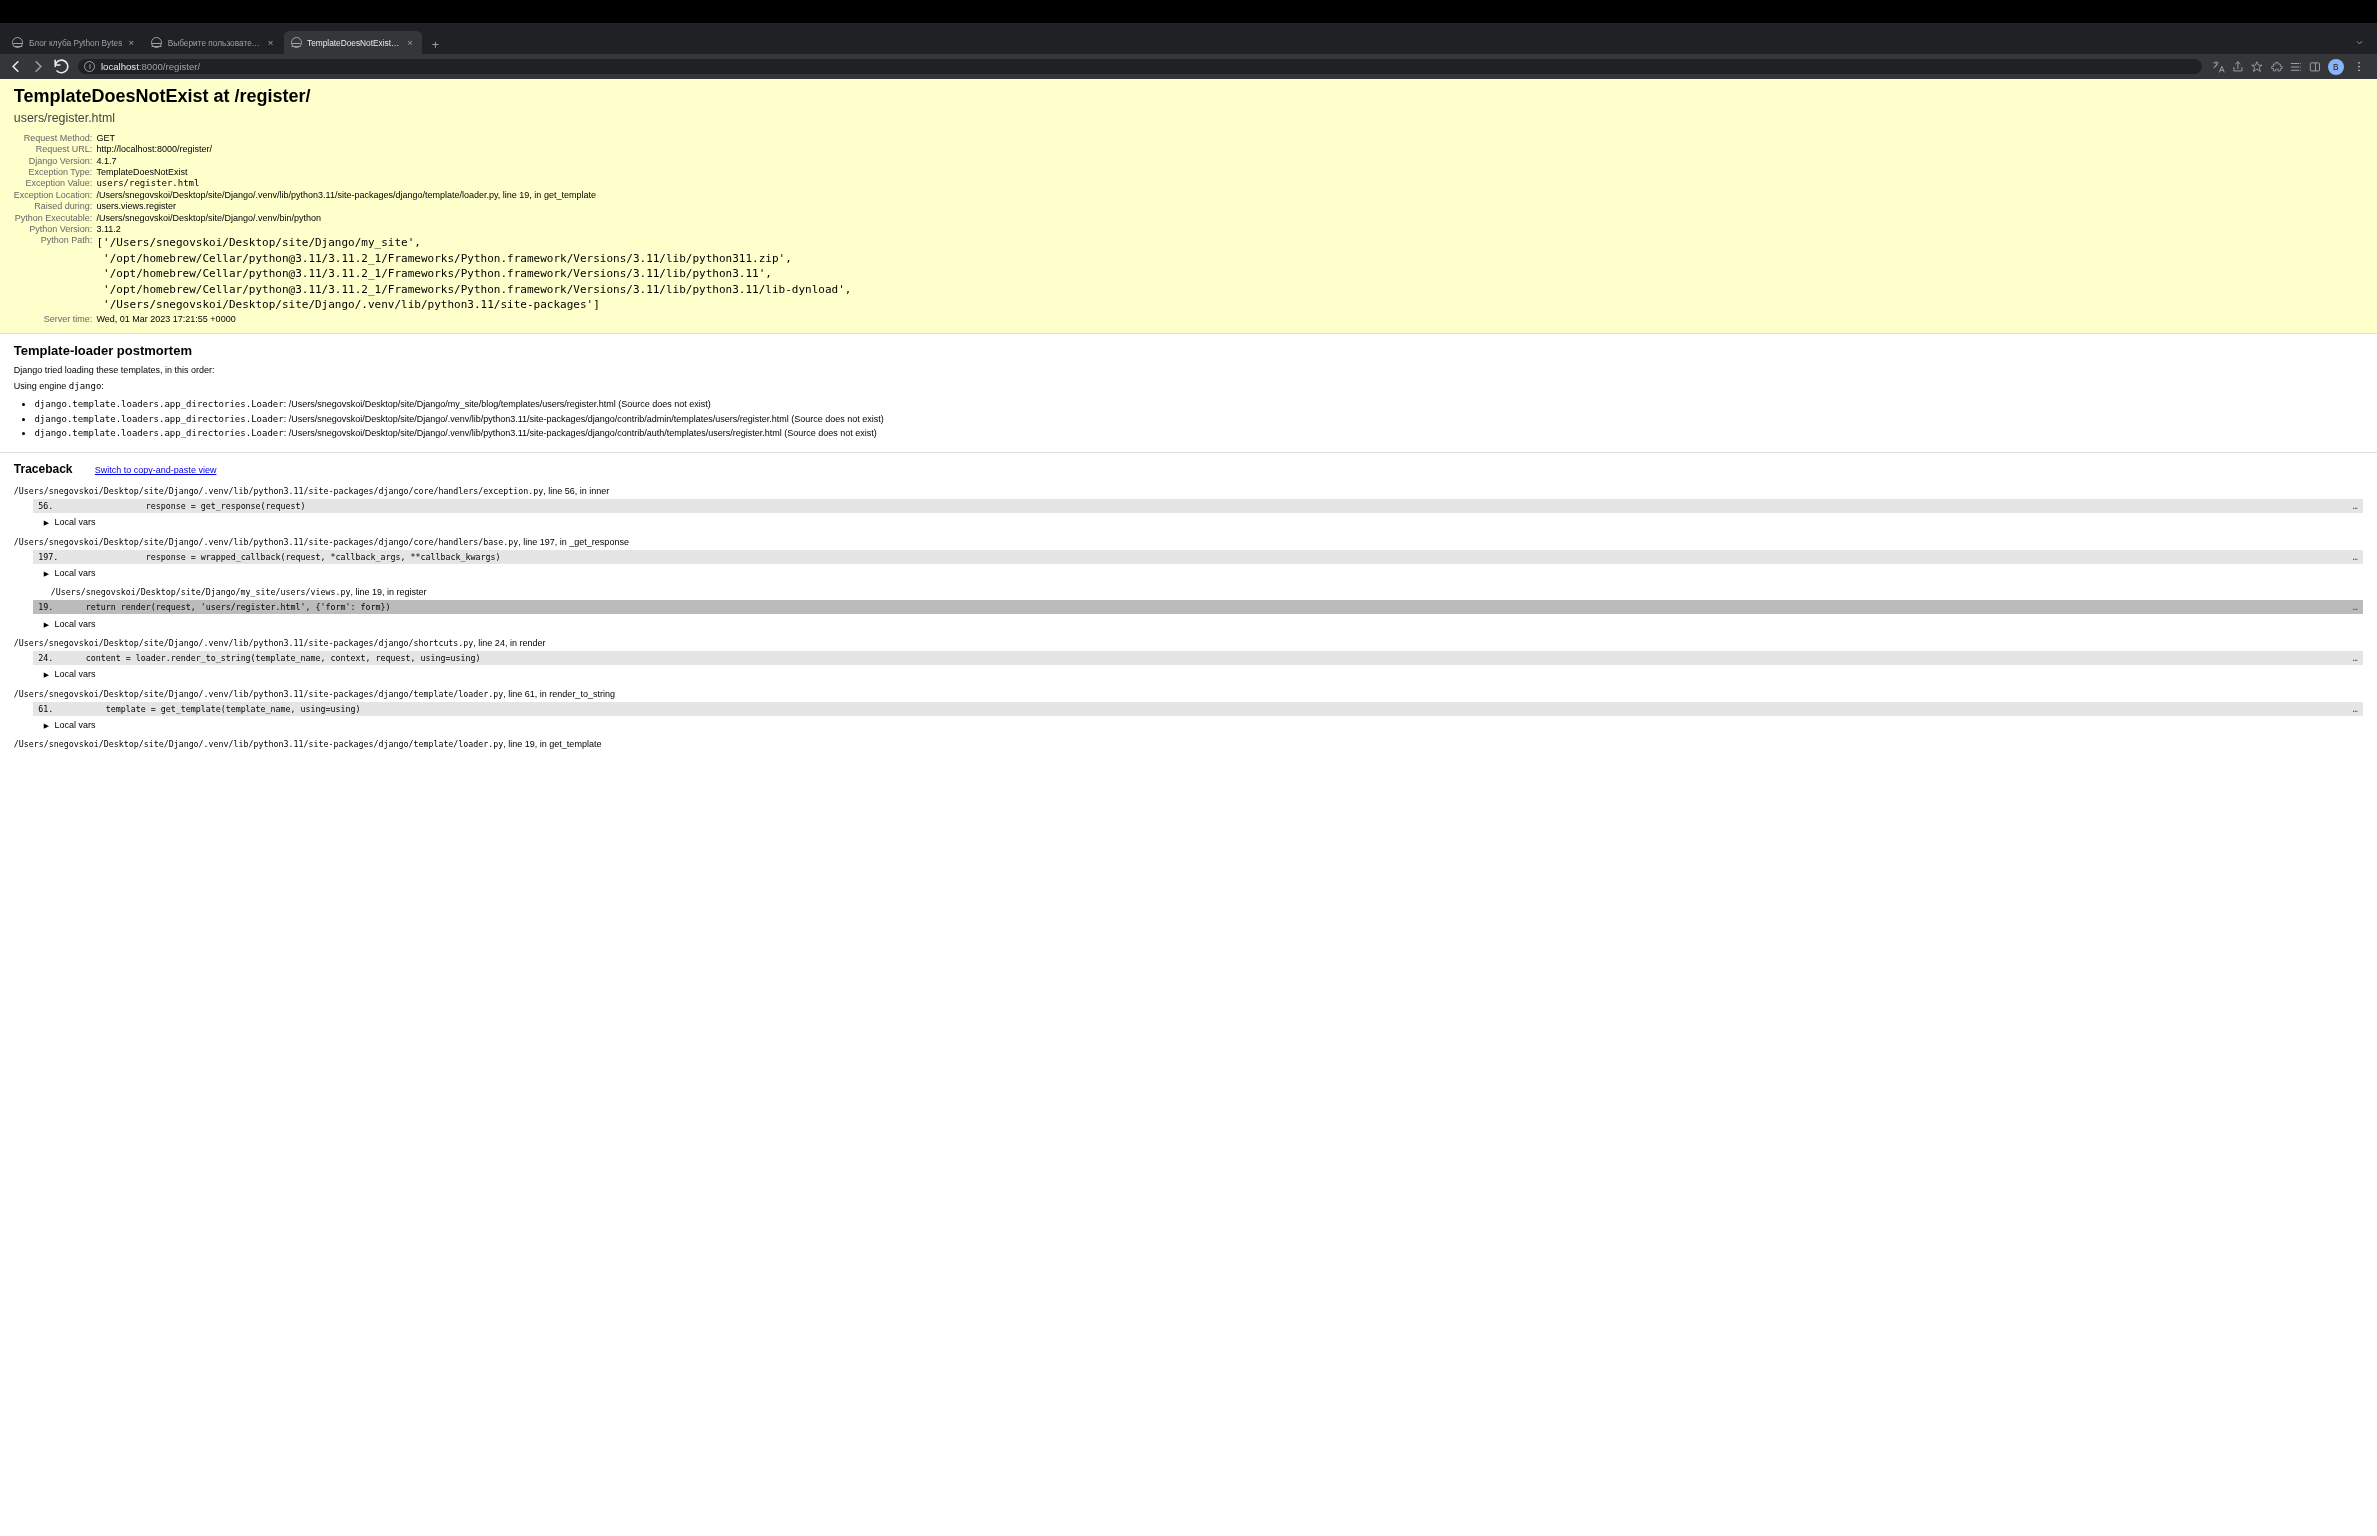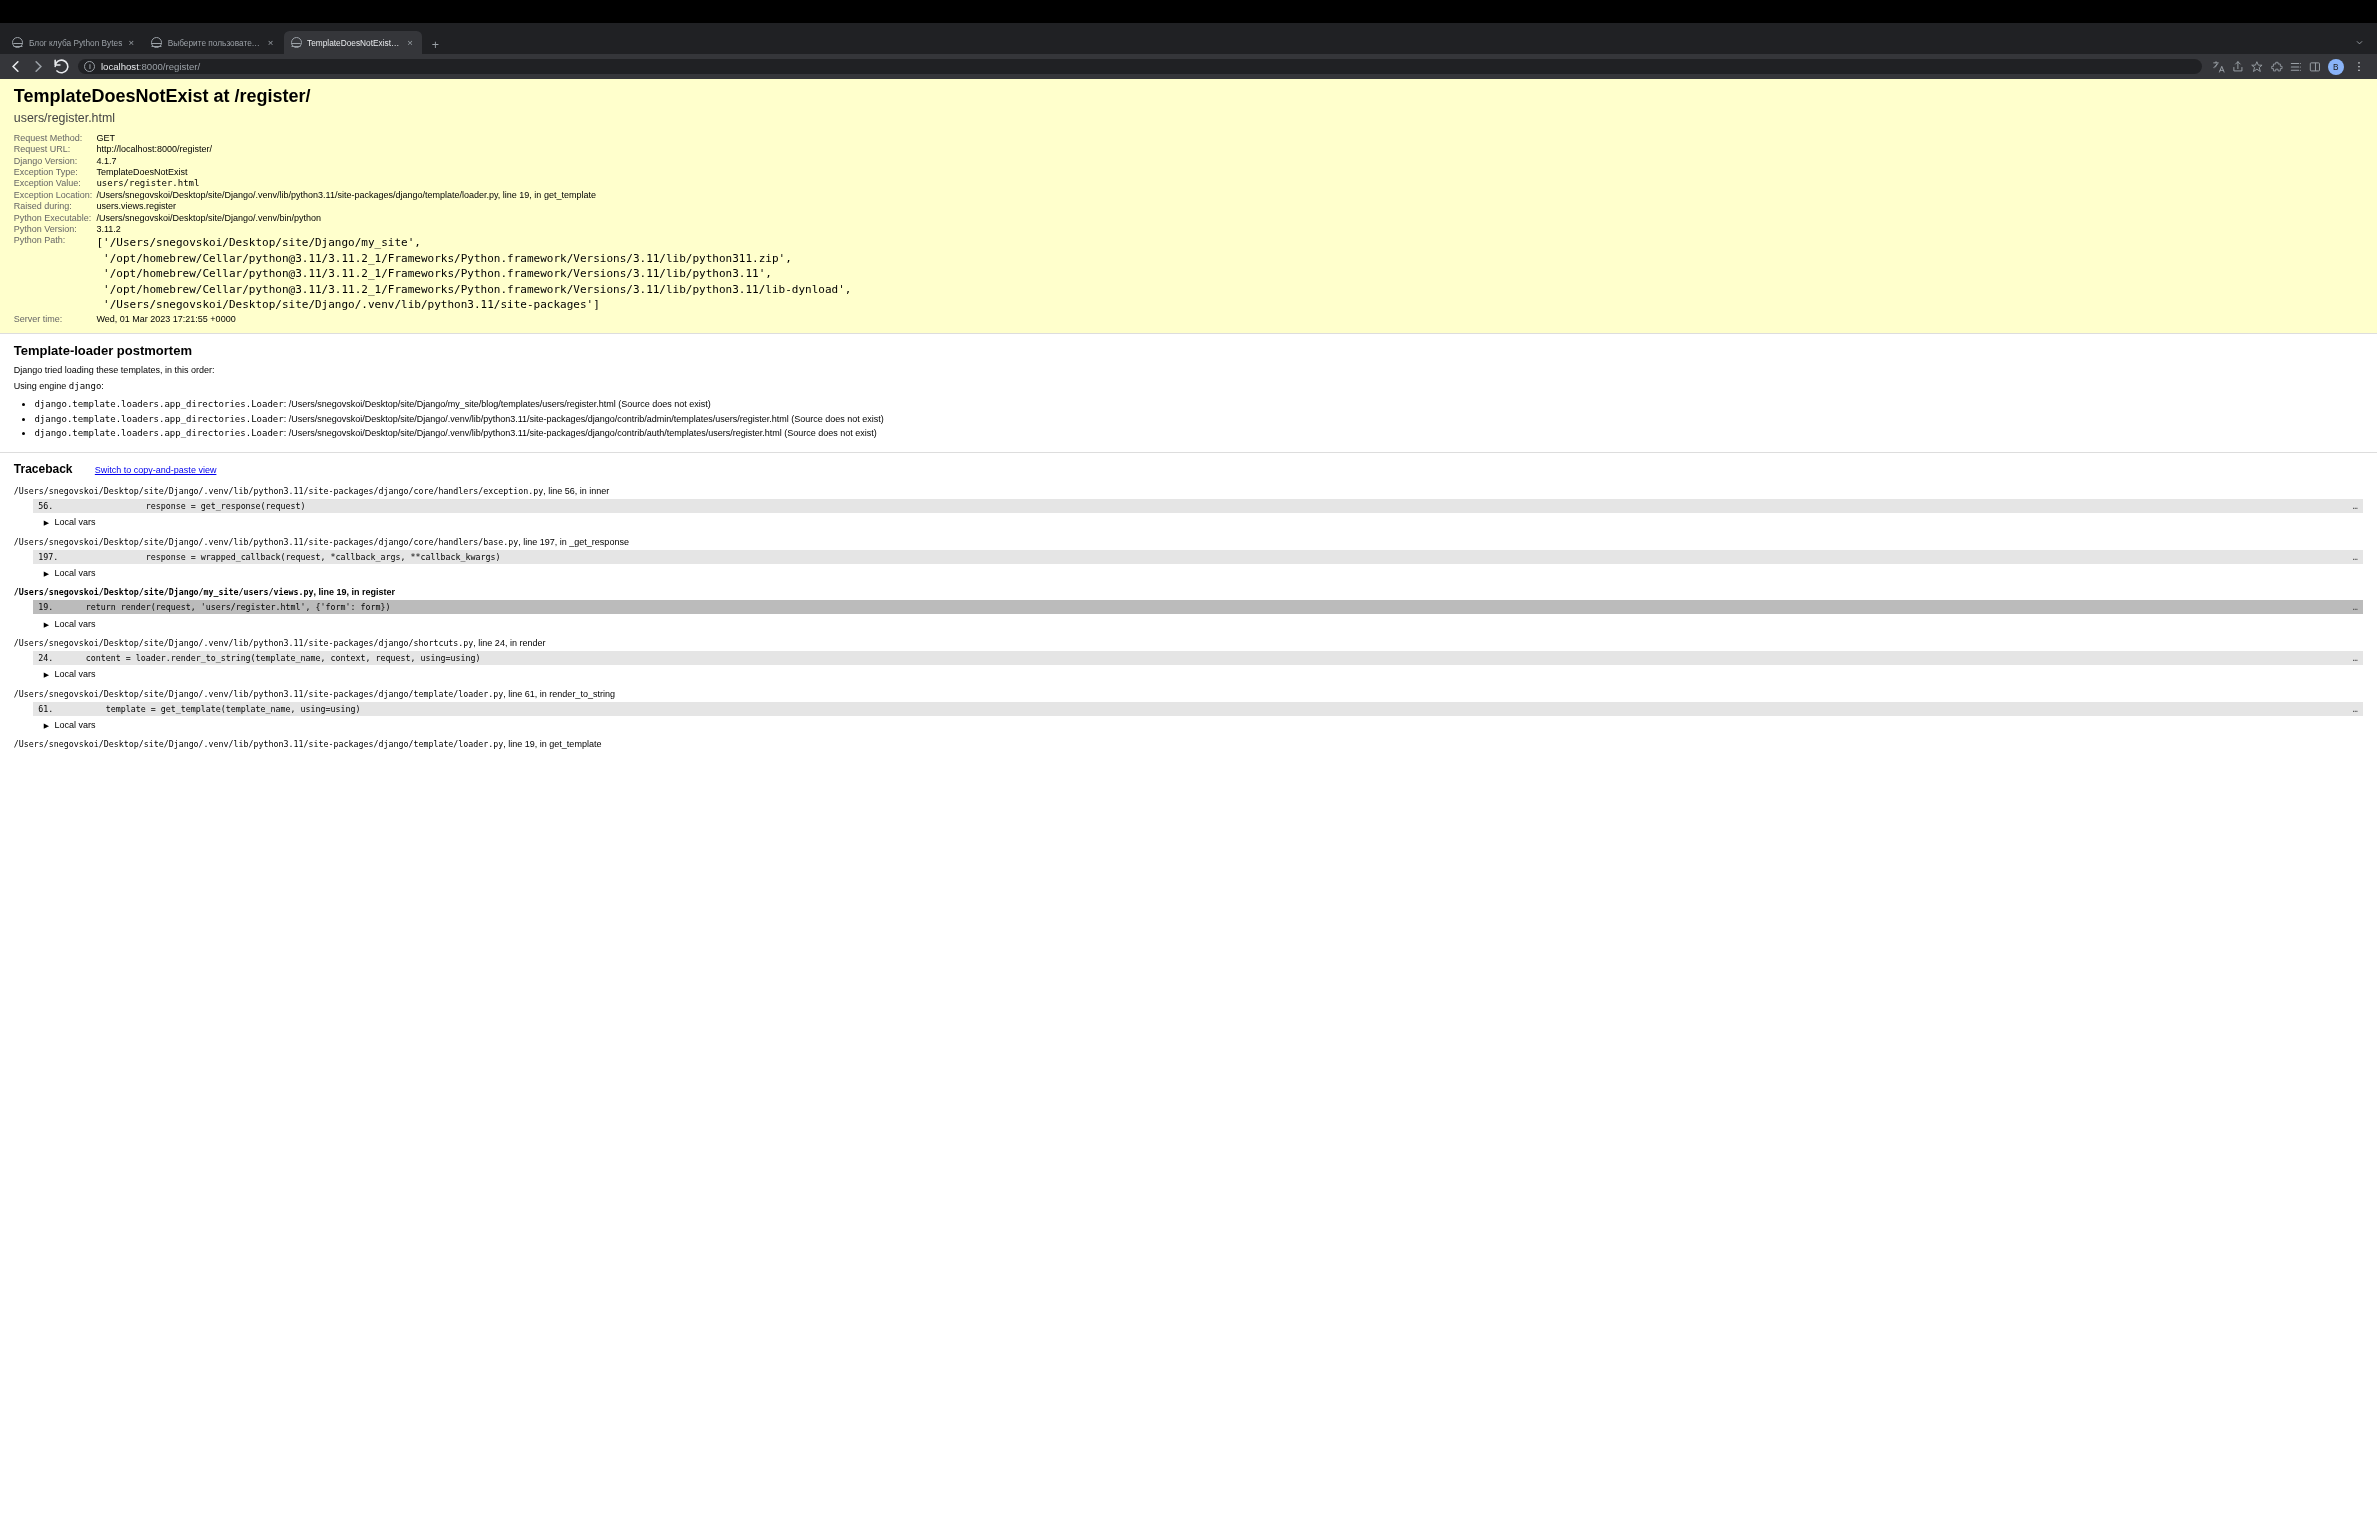--- a/index.html
+++ b/index.html
@@ -29,21 +29,21 @@
 .toolbar-icons { display: flex; align-items: center; gap: 5.5px; padding: 0 2.8px; }
 .toolbar-icon { width: 13.8px; height: 13.8px; display: flex; align-items: center; justify-content: center; color: #9aa0a6; cursor: pointer; }
 .profile-badge { width: 16.5px; height: 16.5px; border-radius: 50%; background: #8ab4f8; color: #202124; display: flex; align-items: center; justify-content: center; font-size: 8.3px; font-weight: 500; cursor: pointer; }
 .kebab { color: #e8eaed; cursor: pointer; padding: 0 4.1px; font-size: 11px; }
 
 
 #summary { background: #ffffcc; padding: 6.9px 13.8px 8.3px; border-bottom: 0.7px solid #ddd; }
 #summary h1 { font-size: 18px; font-weight: 600; margin-bottom: 4.1px; }
 #summary h2 { font-size: 12.4px; font-weight: 400; color: #444; margin-bottom: 6.9px; }
 table.meta { border-collapse: collapse; }
-table.meta th { text-align: left; padding: 0.7px 4.1px 0.7px 0; color: #666; font-size: 9px; font-weight: 400; vertical-align: top; white-space: nowrap; margin-top: 8px; }
+table.meta th { text-align: right; padding: 0.7px 4.1px 0.7px 0; color: #666; font-size: 9px; font-weight: 400; vertical-align: top; white-space: nowrap; margin-top: 8px; }
 table.meta td { padding: 0.7px 0; font-size: 9px; vertical-align: top; }
 .mono, pre { font-family: ui-monospace, "SF Mono", Menlo, Consolas, monospace; }
 td pre { font-size: 11px; line-height: 1.4; }
 td.monoval { font-family: ui-monospace, "SF Mono", Menlo, Consolas, monospace; font-size: 8.3px; }
 
 .section { padding: 9.6px 13.8px; border-bottom: 0.7px solid #ddd; }
 .section h2 { font-size: 13px; font-weight: 700; margin-bottom: 6.9px; }
 .section p { margin-bottom: 5.5px; }
 .section ul { padding-left: 20.6px; margin-top: 7px; }
 .section li { margin-bottom: 1.4px; line-height: 1.5; list-style: disc; }
@@ -241,21 +241,21 @@
       <div class="frame">
         <div class="frame-loc"><span class="mono">/Users/snegovskoi/Desktop/site/Django/.venv/lib/python3.11/site-packages/django/core/handlers/base.py</span>, line 197, in _get_response</div>
         <div class="context-line">
           <span class="ln">197.</span>
           <span class="code">                response = wrapped_callback(request, *callback_args, **callback_kwargs)</span>
           <span class="expand">…</span>
         </div>
         <div class="local-vars"><span class="tri">▶</span> Local vars</div>
       </div>
       <div class="frame">
-        <div class="frame-loc" style="font-weight: 700;"><span class="mono">/Users/snegovskoi/Desktop/site/Django/my_site/users/views.py</span>, line 19, in register</div>
+        <div class="frame-loc" style="font-weight: 400; margin-left: 37px;"><span class="mono">/Users/snegovskoi/Desktop/site/Django/my_site/users/views.py</span>, line 19, in register</div>
         <div class="context-line hl">
           <span class="ln">19.</span>
           <span class="code">    return render(request, 'users/register.html', {'form': form})</span>
           <span class="expand">…</span>
         </div>
         <div class="local-vars"><span class="tri">▶</span> Local vars</div>
       </div>
       <div class="frame">
         <div class="frame-loc"><span class="mono">/Users/snegovskoi/Desktop/site/Django/.venv/lib/python3.11/site-packages/django/shortcuts.py</span>, line 24, in render</div>
         <div class="context-line">

